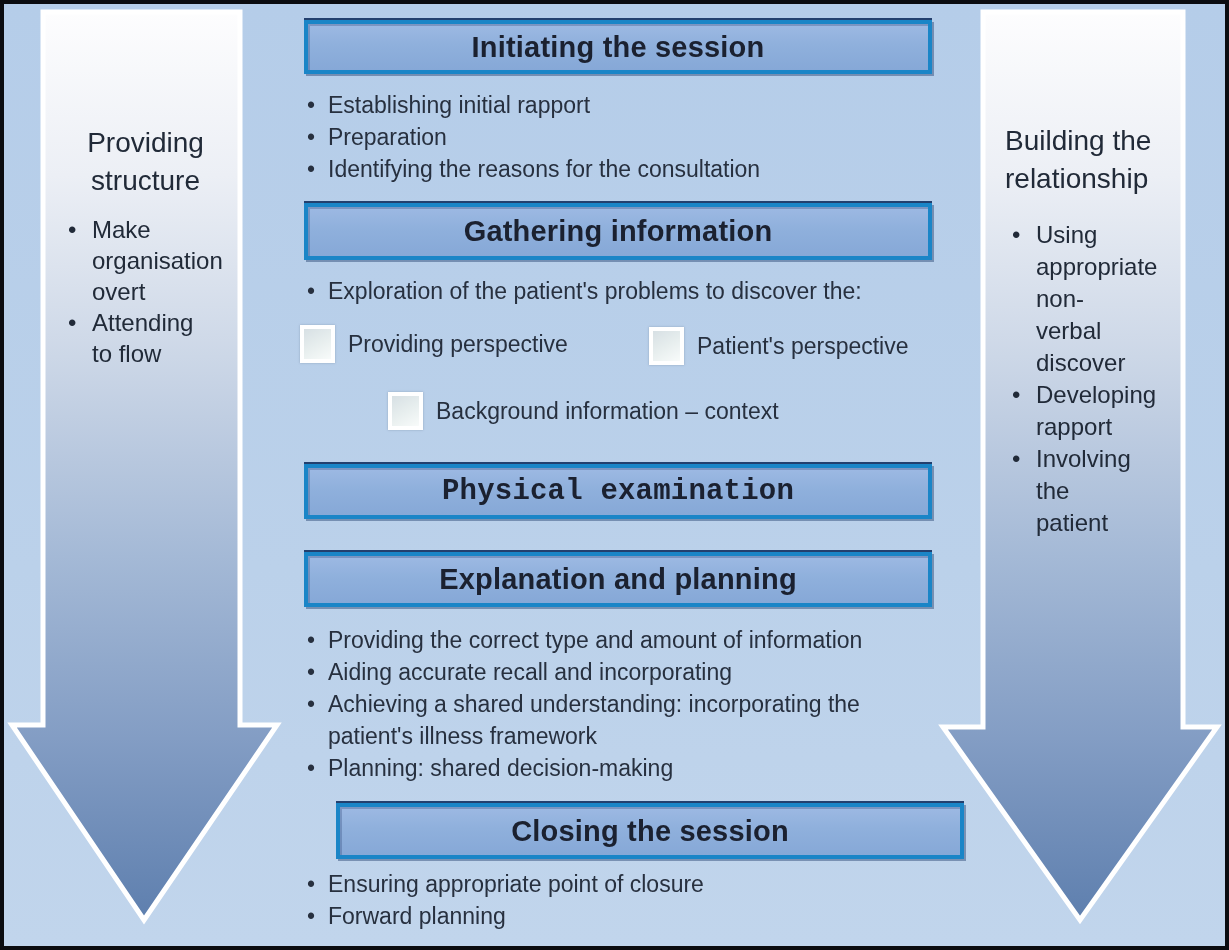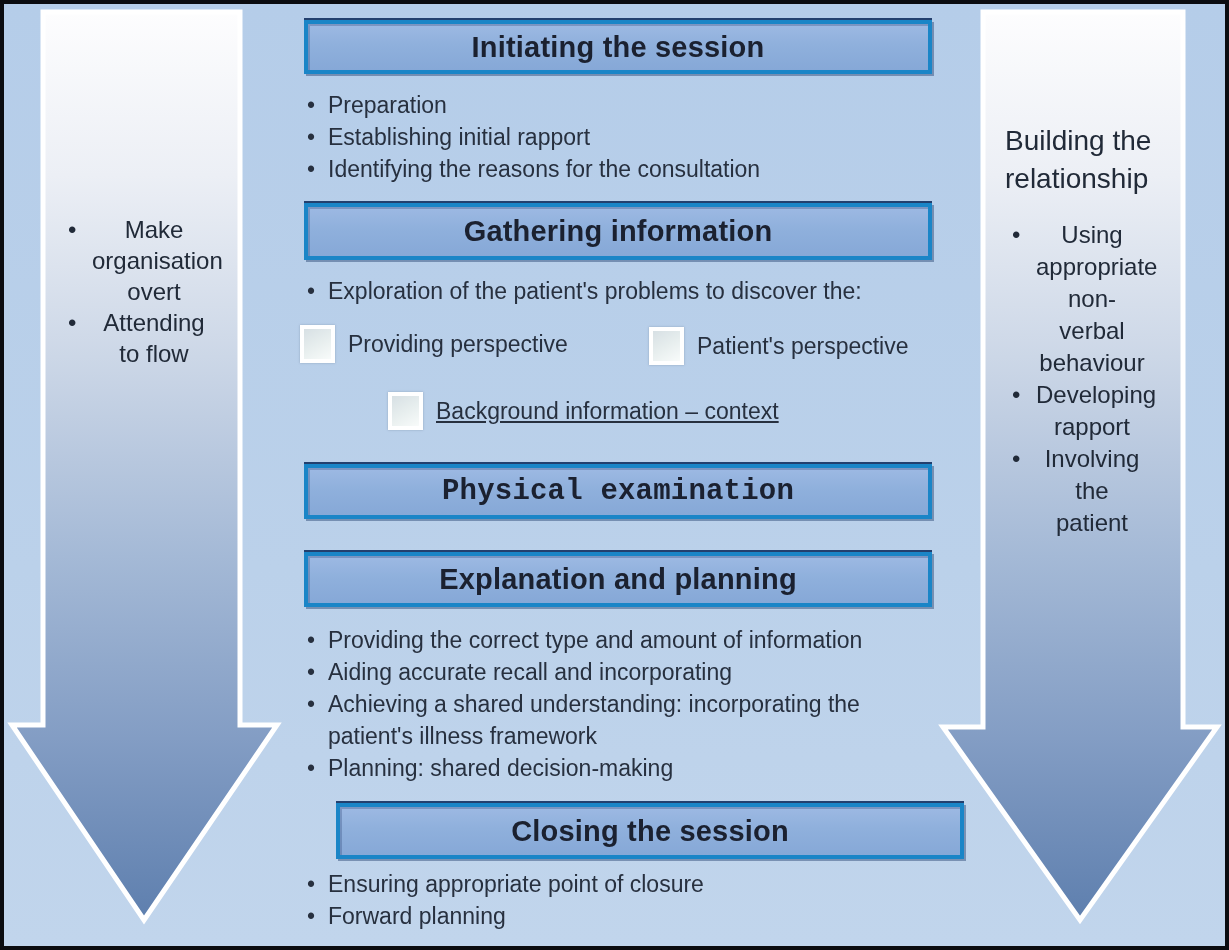--- a/index.html
+++ b/index.html
@@ -3,21 +3,21 @@
 <meta charset="utf-8">
 <style>
   html,body{margin:0;padding:0;background:#fff;}
   .canvas{
     position:relative;width:1229px;height:950px;box-sizing:border-box;
     background:linear-gradient(180deg,#b5cde9 0%,#bbd1ea 60%,#c1d5ec 100%);
     border:4px solid #0b0c10;overflow:hidden;
     font-family:"Liberation Sans",sans-serif;
   }
   .arrow-svg{position:absolute;left:0;top:0;width:1221px;height:942px;}
-  .arrow-text{position:absolute;color:#212a38;text-align:center;}
+  .arrow-text{position:absolute;color:#212a38;}
   .la-title{left:43px;top:120px;width:197px;text-align:center;font-size:28px;line-height:38px;}
   .la-bullets{left:62px;top:210px;width:150px;font-size:24px;line-height:31px;}
   .ra-title{left:1001px;top:118px;width:182px;text-align:left;font-size:28px;line-height:38px;}
   .ra-bullets{left:1006px;top:215px;width:138px;font-size:24px;line-height:32px;}
   .bullet{position:relative;padding-left:22px;}
   .bullet::before{content:"\2022";position:absolute;left:1px;top:0;}
   .side .bullet{padding-left:26px;}
   .side .bullet::before{left:2px;}
   .title-box{
     position:absolute;left:300px;width:628px;box-sizing:border-box;
@@ -48,56 +48,57 @@
         <stop offset="0.38" stop-color="#ccd7e7"></stop>
         <stop offset="0.60" stop-color="#a4b9d6"></stop>
         <stop offset="0.80" stop-color="#839dc4"></stop>
         <stop offset="1" stop-color="#5e7fae"></stop>
       </linearGradient>
     </defs>
     <polygon points="39,8 236,8 236,721 273,721 140,916 8,721 39,721" fill="url(#arrowGrad)" stroke="#ffffff" stroke-width="5" stroke-linejoin="miter"></polygon>
     <polygon points="979,8 1179,8 1179,723 1213,723 1076,916 939,723 979,723" fill="url(#arrowGrad)" stroke="#ffffff" stroke-width="5" stroke-linejoin="miter"></polygon>
   </svg>
 
+  <div class="arrow-text la-title">Providing structure</div>
   <div class="arrow-text la-bullets side">
     <div class="bullet">Make organisation overt</div>
     <div class="bullet">Attending to flow</div>
   </div>
 
   <div class="arrow-text ra-title">Building the relationship</div>
   <div class="arrow-text ra-bullets side">
-    <div class="bullet">Using appropriate non-verbal behaviour</div>
+    <div class="bullet">Using appropriate non-verbal discover</div>
     <div class="bullet">Developing rapport</div>
     <div class="bullet">Involving the patient</div>
   </div>
 
   <div class="title-box" style="top:16px;height:54px;">
     <span>Initiating the session</span>
   </div>
   <div class="bullets" style="top:85px;">
+    <div class="bullet">Establishing initial rapport</div>
     <div class="bullet">Preparation</div>
-    <div class="bullet">Establishing initial rapport</div>
     <div class="bullet">Identifying the reasons for the consultation</div>
   </div>
 
   <div class="title-box" style="top:199px;height:57px;">
     <span>Gathering information</span>
   </div>
   <div class="bullets" style="top:271px;">
     <div class="bullet">Exploration of the patient's problems to discover the:</div>
   </div>
   <div class="tile-row" style="left:296px;top:321px;">
     <div class="tile"></div>
     <span>Providing perspective</span>
   </div>
   <div class="tile-row" style="left:645px;top:323px;">
     <div class="tile"></div>
     <span>Patient's perspective</span>
   </div>
-  <div class="tile-row" style="left:384px;top:388px;text-decoration:underline;">
+  <div class="tile-row" style="left:384px;top:388px;">
     <div class="tile"></div>
     <span>Background information – context</span>
   </div>
 
   <div class="title-box" style="top:460px;height:55px;font-family:Liberation Mono, monospace;">
     <span>Physical examination</span>
   </div>
 
   <div class="title-box" style="top:548px;height:55px;">
     <span>Explanation and planning</span>

